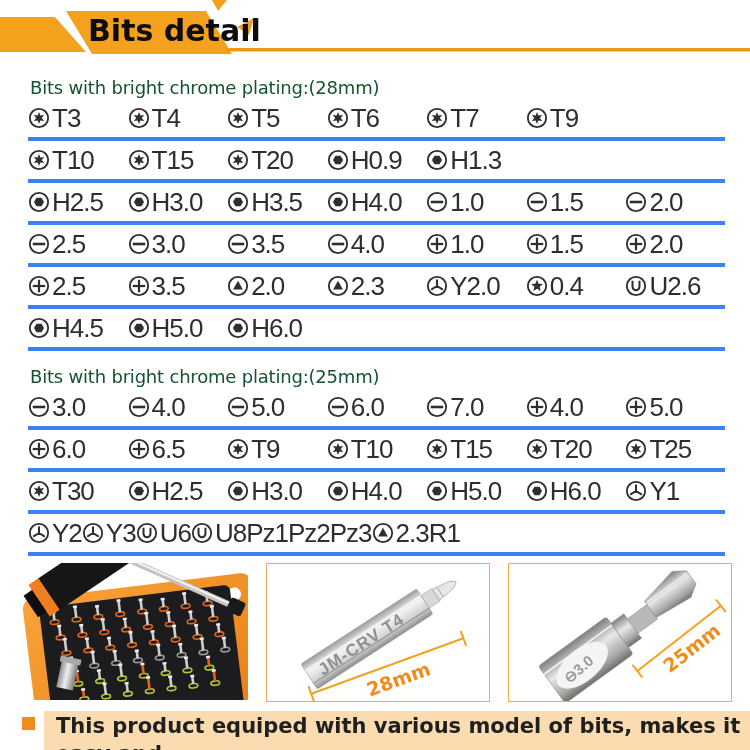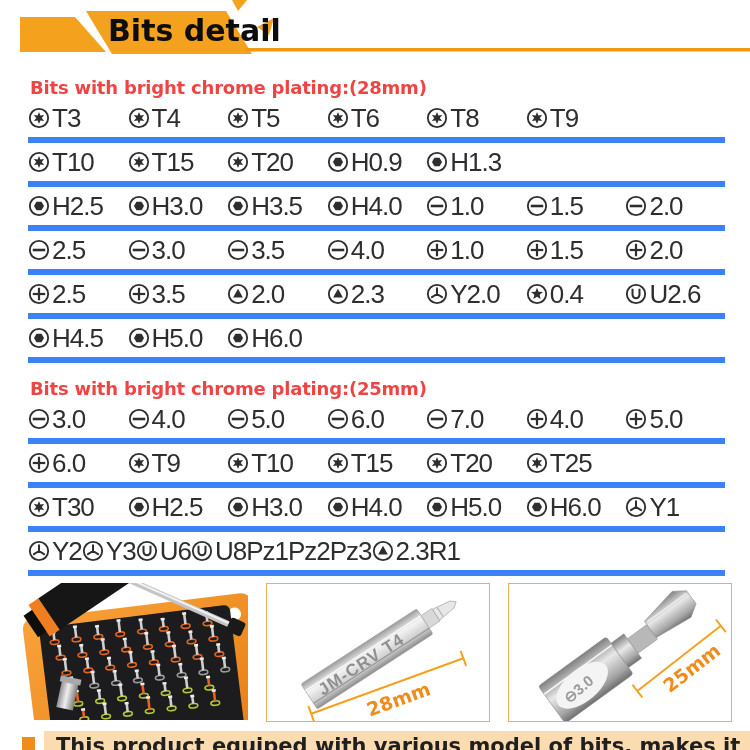--- a/index.html
+++ b/index.html
@@ -2,38 +2,38 @@
 <html><head>
 <meta charset="utf-8">
 <style>
   html,body{margin:0;padding:0;}
   body{
     width:750px;height:750px;background:#ffffff;overflow:hidden;
     font-family:"Liberation Sans", sans-serif;
     -webkit-font-smoothing:antialiased;
   }
   
-  .header{position:relative;height:62px;margin-left:20px;}
+  .header{position:relative;height:62px;}
   .header svg{position:absolute;left:0;top:0;}
   .header .title{
     position:absolute;left:88px;top:13px;
     font-size:30px;font-weight:bold;color:#0d0d0d;letter-spacing:0px;
     font-family:"DejaVu Sans","Liberation Sans",sans-serif;
   }
   
   .section{padding:0 25px 0 28px;}
   .sec-title{
-    font-size:18px;font-weight:bold;color:#ef4444;
+    font-size:18px;font-weight:normal;color:#14532d;
     margin:15px 0 1px 2px;letter-spacing:-0.2px;
     font-family:"DejaVu Sans","Liberation Sans",sans-serif;
   }
   .bit-row{
     display:grid;grid-template-columns:repeat(7,1fr);
     align-items:center;height:38px;
-    border-bottom:6px solid #3b82f6;
+    border-bottom:4px solid #3b82f6;
   }
   .bit-row.dense{display:flex;justify-content:flex-start;}
   .bit{display:inline-flex;align-items:center;white-space:nowrap;}
   .bit-icon{width:22px;height:22px;margin-right:2px;flex:none;}
   .bit .lbl{
     font-size:26px;color:#2e2e2e;letter-spacing:-1px;
     font-family:"Liberation Sans",sans-serif;
   }
   
   .images{display:flex;gap:18px;padding:0 17px;margin-top:7px;}
@@ -92,21 +92,21 @@
             <circle cx="12" cy="12" r="10" fill="none" stroke="#2e2e2e" stroke-width="2"></circle>
             <path d="M12 5.5 13.5 9.4 17.63 8.75 15 12 17.63 15.25 13.5 14.6 12 18.5 10.5 14.6 6.37 15.25 9 12 6.37 8.75 10.5 9.4Z" fill="#2e2e2e"></path>
           </svg>
           <span class="lbl">T6</span>
         </span>
         <span class="bit">
           <svg class="bit-icon" viewBox="0 0 24 24">
             <circle cx="12" cy="12" r="10" fill="none" stroke="#2e2e2e" stroke-width="2"></circle>
             <path d="M12 5.5 13.5 9.4 17.63 8.75 15 12 17.63 15.25 13.5 14.6 12 18.5 10.5 14.6 6.37 15.25 9 12 6.37 8.75 10.5 9.4Z" fill="#2e2e2e"></path>
           </svg>
-          <span class="lbl">T8</span>
+          <span class="lbl">T7</span>
         </span>
         <span class="bit">
           <svg class="bit-icon" viewBox="0 0 24 24">
             <circle cx="12" cy="12" r="10" fill="none" stroke="#2e2e2e" stroke-width="2"></circle>
             <path d="M12 5.5 13.5 9.4 17.63 8.75 15 12 17.63 15.25 13.5 14.6 12 18.5 10.5 14.6 6.37 15.25 9 12 6.37 8.75 10.5 9.4Z" fill="#2e2e2e"></path>
           </svg>
           <span class="lbl">T9</span>
         </span>
       </div>
       <div class="bit-row">
@@ -387,20 +387,28 @@
         </span>
       </div>
       <div class="bit-row">
         <span class="bit">
           <svg class="bit-icon" viewBox="0 0 24 24">
             <circle cx="12" cy="12" r="10" fill="none" stroke="#2e2e2e" stroke-width="2"></circle>
             <rect x="5.2" y="10.8" width="13.6" height="2.4" fill="#2e2e2e"></rect>
             <rect x="10.8" y="5.2" width="2.4" height="13.6" fill="#2e2e2e"></rect>
           </svg>
           <span class="lbl">6.0</span>
+        </span>
+        <span class="bit">
+          <svg class="bit-icon" viewBox="0 0 24 24">
+            <circle cx="12" cy="12" r="10" fill="none" stroke="#2e2e2e" stroke-width="2"></circle>
+            <rect x="5.2" y="10.8" width="13.6" height="2.4" fill="#2e2e2e"></rect>
+            <rect x="10.8" y="5.2" width="2.4" height="13.6" fill="#2e2e2e"></rect>
+          </svg>
+          <span class="lbl">6.5</span>
         </span>
         <span class="bit">
           <svg class="bit-icon" viewBox="0 0 24 24">
             <circle cx="12" cy="12" r="10" fill="none" stroke="#2e2e2e" stroke-width="2"></circle>
             <path d="M12 5.5 13.5 9.4 17.63 8.75 15 12 17.63 15.25 13.5 14.6 12 18.5 10.5 14.6 6.37 15.25 9 12 6.37 8.75 10.5 9.4Z" fill="#2e2e2e"></path>
           </svg>
           <span class="lbl">T9</span>
         </span>
         <span class="bit">
           <svg class="bit-icon" viewBox="0 0 24 24">

